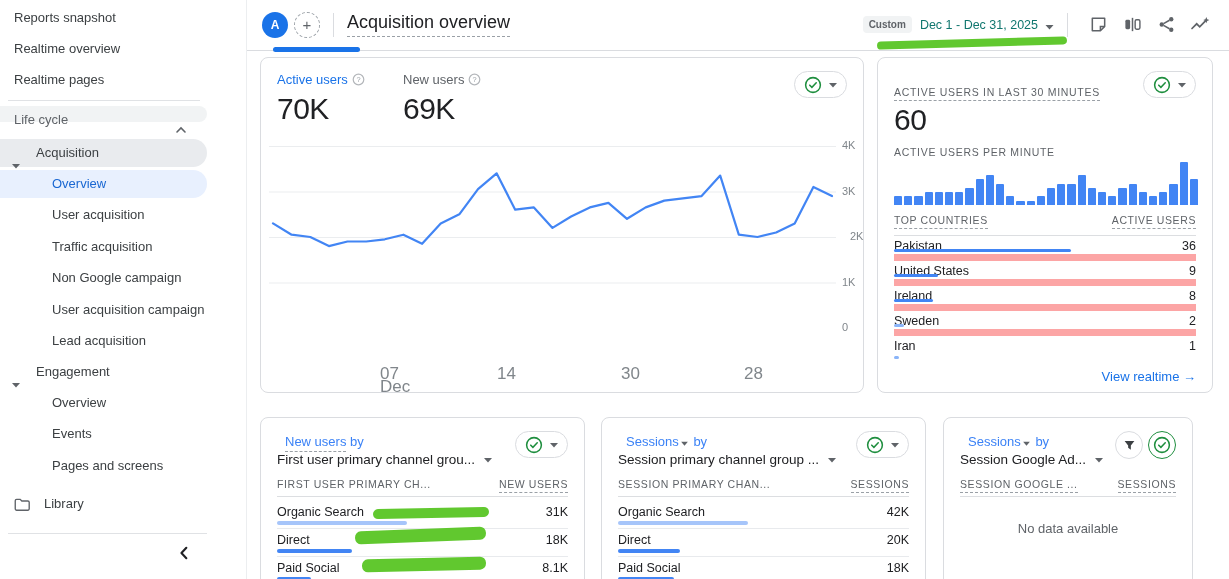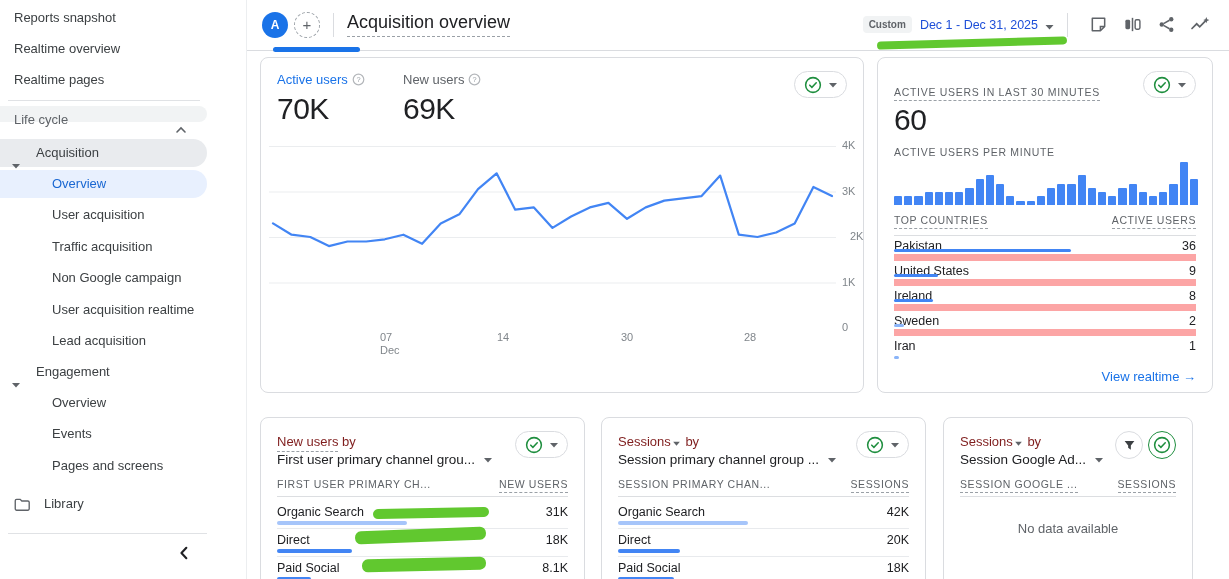--- a/index.html
+++ b/index.html
@@ -23,57 +23,57 @@
   .collapse-btn { position:absolute; left:178px; top:546px; width:20px; height:20px; cursor:pointer; }
 
   
   .header { position:absolute; left:247px; top:0; width:982px; height:49px; background:#fff; display:flex; align-items:center; padding:0 12px 0 15px; }
   .avatar { width:26px; height:26px; border-radius:50%; background:#1a73e8; color:#fff; font-size:12px; font-weight:700; display:flex; align-items:center; justify-content:center; }
   .plus-circle { width:26px; height:26px; margin-left:6px; border-radius:50%; border:1.5px dashed #9aa0a6; color:#5f6368; font-size:15px; display:flex; align-items:center; justify-content:center; cursor:pointer; }
   .vdiv { width:1px; height:24px; background:#dadce0; margin:0 13px; }
   .page-title { font-size:18px; color:#202124; border-bottom:1.5px dashed #9aa0a6; padding-bottom:3px; cursor:text; }
   .hdr-right { margin-left:auto; display:flex; align-items:center; }
   .custom-badge { background:#f1f3f4; color:#5f6368; font-size:10px; font-weight:700; border-radius:4px; padding:3px 6px; margin-right:8px; }
-  .date-range { font-size:12.5px; color:#1d4ed8; cursor:pointer; }
+  .date-range { font-size:12.5px; color:#0f766e; cursor:pointer; }
   .date-caret { margin-left:7px; }
   .hdr-icon { width:34px; height:34px; display:flex; align-items:center; justify-content:center; cursor:pointer; }
 
   .content-topline { position:absolute; left:247px; top:50px; width:982px; height:1px; background:#dadce0; }
   .scroll-indicator { position:absolute; left:273px; top:47px; width:87px; height:5px; background:#1a73e8; border-radius:3px; cursor:grab; }
 
   
   .card { position:absolute; background:#fff; border:1px solid #dadce0; border-radius:8px; }
   .card-main { left:260px; top:57px; width:604px; height:336px; }
   .card-rt   { left:877px; top:57px; width:336px; height:336px; }
   .card-b1   { left:260px; top:417px; width:325px; height:172px; border-radius:8px 8px 0 0; }
   .card-b2   { left:601px; top:417px; width:325px; height:172px; border-radius:8px 8px 0 0; }
   .card-b3   { left:943px; top:417px; width:250px; height:172px; border-radius:8px 8px 0 0; }
 
   .metric-label { font-size:13px; display:flex; align-items:center; gap:4px; }
   .metric-value { font-size:30px; letter-spacing:-0.5px; color:#202124; margin-top:5px; }
   .badge-pill { position:absolute; right:16px; top:13px; height:27px; border:1px solid #dadce0; border-radius:14px; display:flex; align-items:center; padding:0 9px; gap:7px; cursor:pointer; background:#fff; }
 
   .gridline { stroke:#ebedef; stroke-width:1; }
   .y-label { position:absolute; font-size:11px; color:#80868b; }
-  .x-label { position:absolute; font-size:11px; color:#80868b; line-height:13px; }
+  .x-label { position:absolute; font-size:17px; color:#80868b; line-height:13px;margin-top:36px; }
 
   .rt-title { font-size:10.5px; letter-spacing:.7px; color:#5f6368; display:inline-block; border-bottom:1px dashed #9aa0a6; padding-bottom:2px; }
   .rt-sub { font-size:10.5px; letter-spacing:.7px; color:#5f6368; }
   .rt-bars { position:absolute; left:16px; top:103px; width:304px; height:44px; display:flex; align-items:flex-end; gap:2px; }
   .rt-bars div { flex:1; background:#4285f4; border-radius:1px 1px 0 0; }
 
   .tbl-head { font-size:10.5px; letter-spacing:.6px; color:#5f6368; }
   .dashed-u { border-bottom:1px dashed #9aa0a6; padding-bottom:2px; display:inline-block; }
   .c-row { position:absolute; left:16px; right:16px; height:25px; border-bottom:7px solid #fca5a5; font-size:12.5px; color:#202124; }
   .c-row .lbl { position:absolute; left:0; top:3px; }
   .c-row .val { position:absolute; right:0; top:3px; }
   .c-bar { position:absolute; left:0; bottom:2px; height:3px; background:#4285f4; border-radius:2px; }
   .view-rt { position:absolute; right:16px; top:311px; font-size:13px; color:#1a73e8; font-weight:500; cursor:pointer; }
 
-  .bc-title1 { position:absolute; left:16px; top:16px; font-size:13px; color:#7f1d1d; }
+  .bc-title1 { position:absolute; left:24px; top:16px; font-size:13px; color:#3b82f6; }
   .bc-title2 { position:absolute; left:16px; top:34px; font-size:13.5px; color:#202124; cursor:pointer; display:flex; align-items:center; gap:9px; }
   .bc-heads { position:absolute; left:16px; right:16px; top:60px; }
   .bc-div { position:absolute; left:16px; right:16px; top:78px; height:1px; background:#dcdee1; }
   .b-row { position:absolute; left:16px; right:16px; height:28px; border-bottom:1px solid #e8eaed; font-size:12.5px; }
   .b-row .lbl { position:absolute; left:0; top:4px; }
   .b-row .val { position:absolute; right:0; top:4px; }
   .b-bar { position:absolute; left:0; bottom:3px; height:4px; background:#4285f4; border-radius:2px; }
   .no-data { position:absolute; left:0; right:0; top:103px; text-align:center; font-size:13px; color:#5f6368; }
   .circ-btn { width:28px; height:28px; border:1px solid #dadce0; border-radius:50%; display:flex; align-items:center; justify-content:center; background:#fff; cursor:pointer; }
 
@@ -110,21 +110,21 @@
           <path d="M0 1 h8 L4 5.6 z" fill="#5f6368"></path>
         </svg>
     </span>
     <span>Acquisition</span>
   </div>
 
   <div class="s-item s-sub s-pill s-selected" style="top:170px">Overview</div>
   <div class="s-item s-sub" style="top:200px">User acquisition</div>
   <div class="s-item s-sub" style="top:232px">Traffic acquisition</div>
   <div class="s-item s-sub" style="top:263px">Non Google campaign</div>
-  <div class="s-item s-sub" style="top:295px">User acquisition realtime</div>
+  <div class="s-item s-sub" style="top:295px">User acquisition campaign</div>
   <div class="s-item s-sub" style="top:326px">Lead acquisition</div>
 
   <div class="s-item s-group" style="top:357px">
     <span class="tri-down">
       <svg width="8" height="6" viewBox="0 0 8 6">
           <path d="M0 1 h8 L4 5.6 z" fill="#5f6368"></path>
         </svg>
     </span>
     <span>Engagement</span>
   </div>

